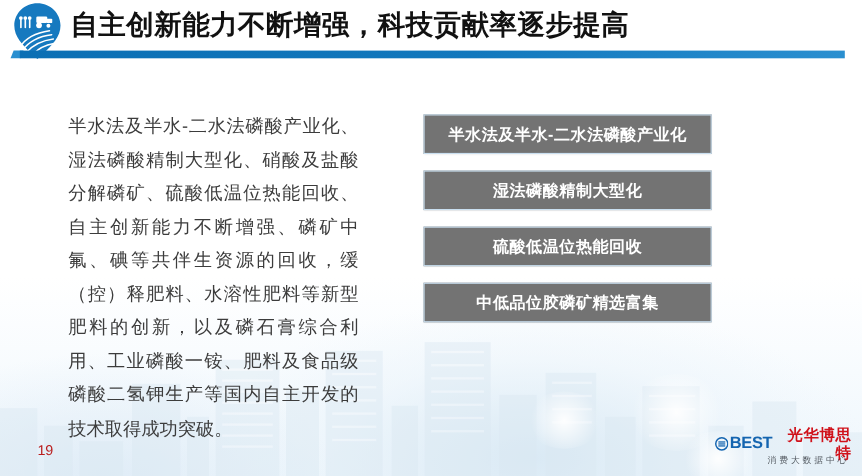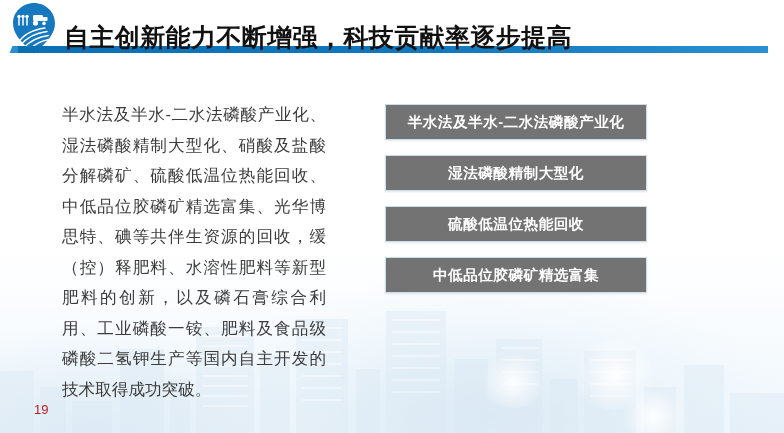--- a/index.html
+++ b/index.html
@@ -64,21 +64,21 @@
     transform: skewX(-22deg);
   }
   .logo-pin {
     position: absolute;
     left: 11px; top: 2px;
     width: 46px; height: 52px;
   }
   .page-title {
     position: absolute;
     left: 64px;
-    top: 20px;
+    top: 6px;
     font-size: 25px;
     font-weight: bold;
     color: #111111;
     letter-spacing: 0.4px;
     white-space: nowrap;
     line-height: 34px;
   }
 
   
   .body-text {
@@ -259,25 +259,38 @@
         <path d="M20 46.5 C24 42 30 39 38 37.5"></path>
       </g>
     </svg>
 
     <div class="header-rule-cap"></div>
     <div class="header-rule"></div>
 
     <div class="page-title">自主创新能力不断增强，科技贡献率逐步提高</div>
   </div>
 
-  <div class="body-text">半水法及半水-二水法磷酸产业化、湿法磷酸精制大型化、硝酸及盐酸分解磷矿、硫酸低温位热能回收、中低品位胶磷矿精选富集、光华博思特、碘等共伴生资源的回收，缓（控）释肥料、水溶性肥料等新型肥料的创新，以及磷石膏综合利用、工业磷酸一铵、肥料及食品级磷酸二氢钾生产等国内自主开发的技术取得成功突破。</div>
+  <div class="body-text">半水法及半水-二水法磷酸产业化、湿法磷酸精制大型化、硝酸及盐酸分解磷矿、硫酸低温位热能回收、自主创新能力不断增强、磷矿中氟、碘等共伴生资源的回收，缓（控）释肥料、水溶性肥料等新型肥料的创新，以及磷石膏综合利用、工业磷酸一铵、肥料及食品级磷酸二氢钾生产等国内自主开发的技术取得成功突破。</div>
 
   <div class="box-col">
     <div class="blue-box">半水法及半水-二水法磷酸产业化</div>
     <div class="blue-box">湿法磷酸精制大型化</div>
     <div class="blue-box">硫酸低温位热能回收</div>
     <div class="blue-box">中低品位胶磷矿精选富集</div>
   </div>
 
   <div class="page-number">19</div>
 
+  <div class="brand">
+    <div class="brand-row">
+      <svg width="13" height="13" viewBox="0 0 13 13" style="margin-right:1px;">
+        <circle cx="6.5" cy="6.5" r="5.8" fill="none" stroke="#1565b0" stroke-width="1.4"></circle>
+        <rect x="3.2" y="4.1" width="6.6" height="1.2" fill="#1565b0"></rect>
+        <rect x="3.2" y="6.0" width="6.6" height="1.2" fill="#1565b0"></rect>
+        <rect x="3.2" y="7.9" width="6.6" height="1.2" fill="#1565b0"></rect>
+      </svg>
+      <span class="brand-best">BEST</span>
+      <span class="brand-cn">光华博思特</span>
+    </div>
+    <div class="brand-sub">消费大数据中心</div>
+  </div>
 
 </div>
 
 </body></html>

